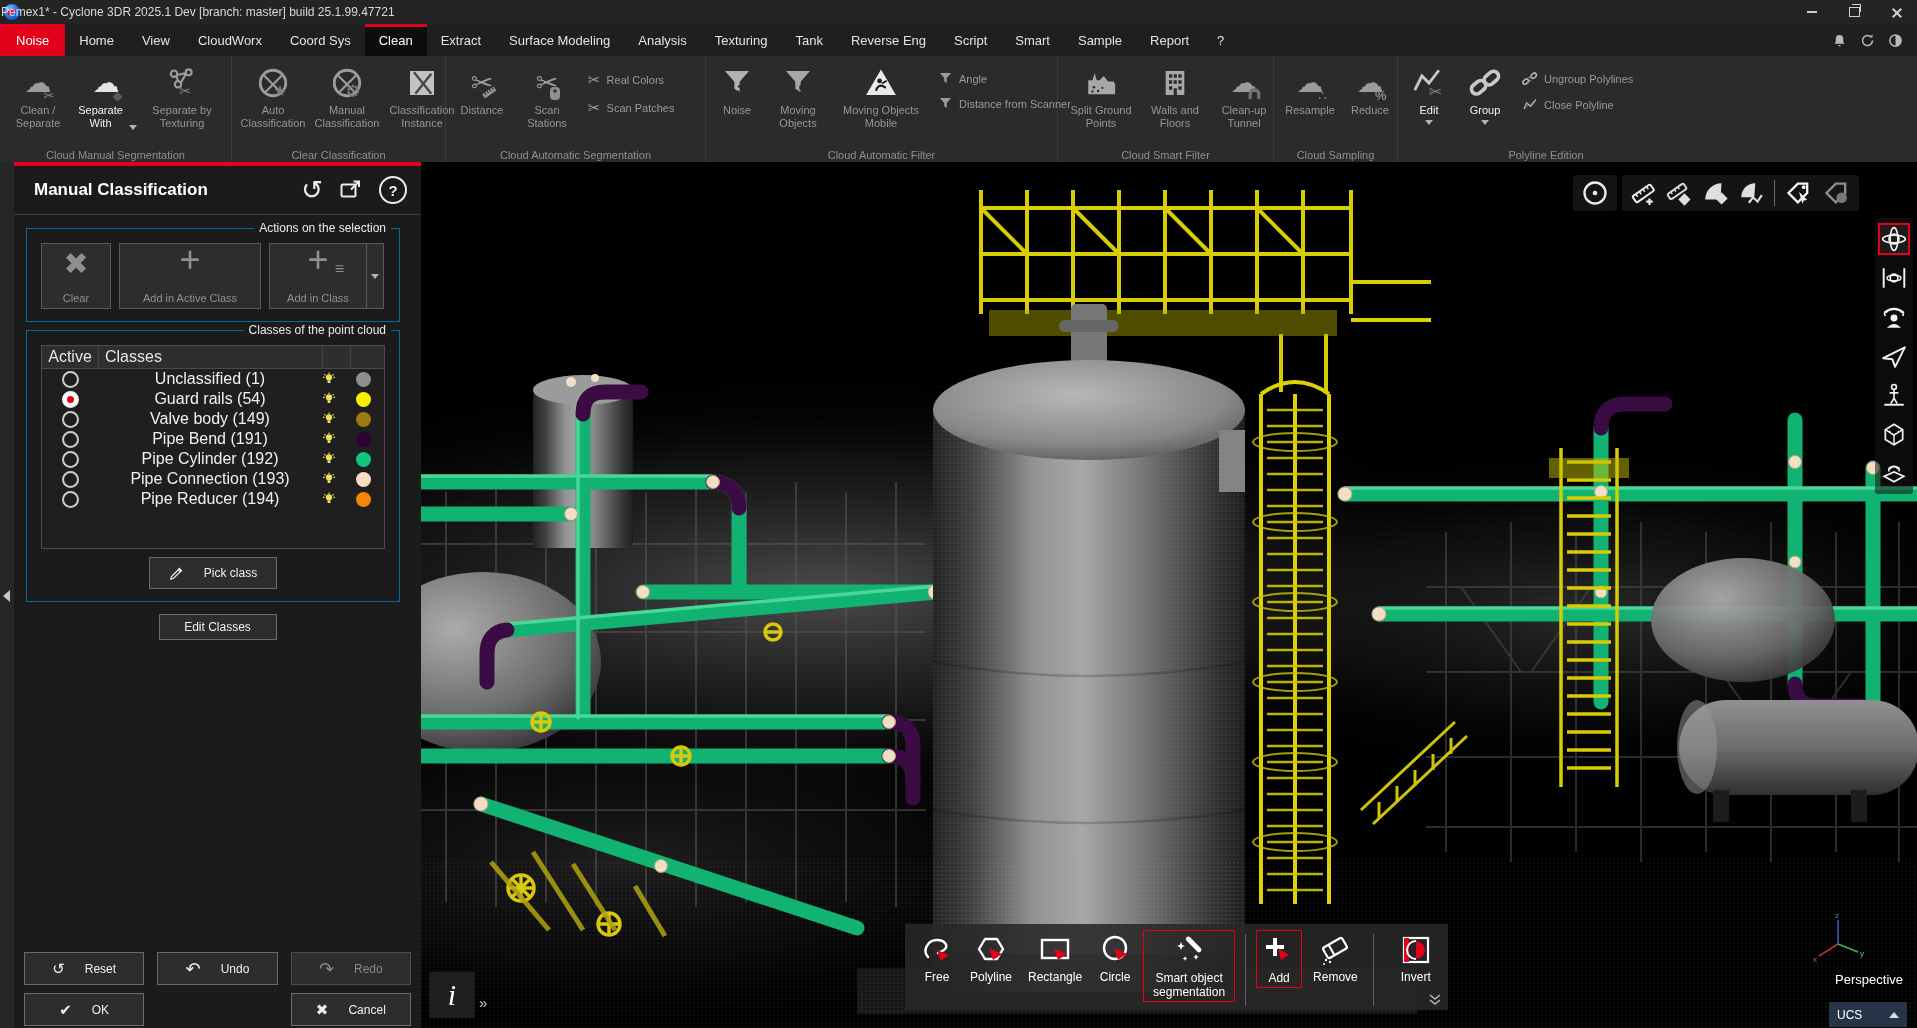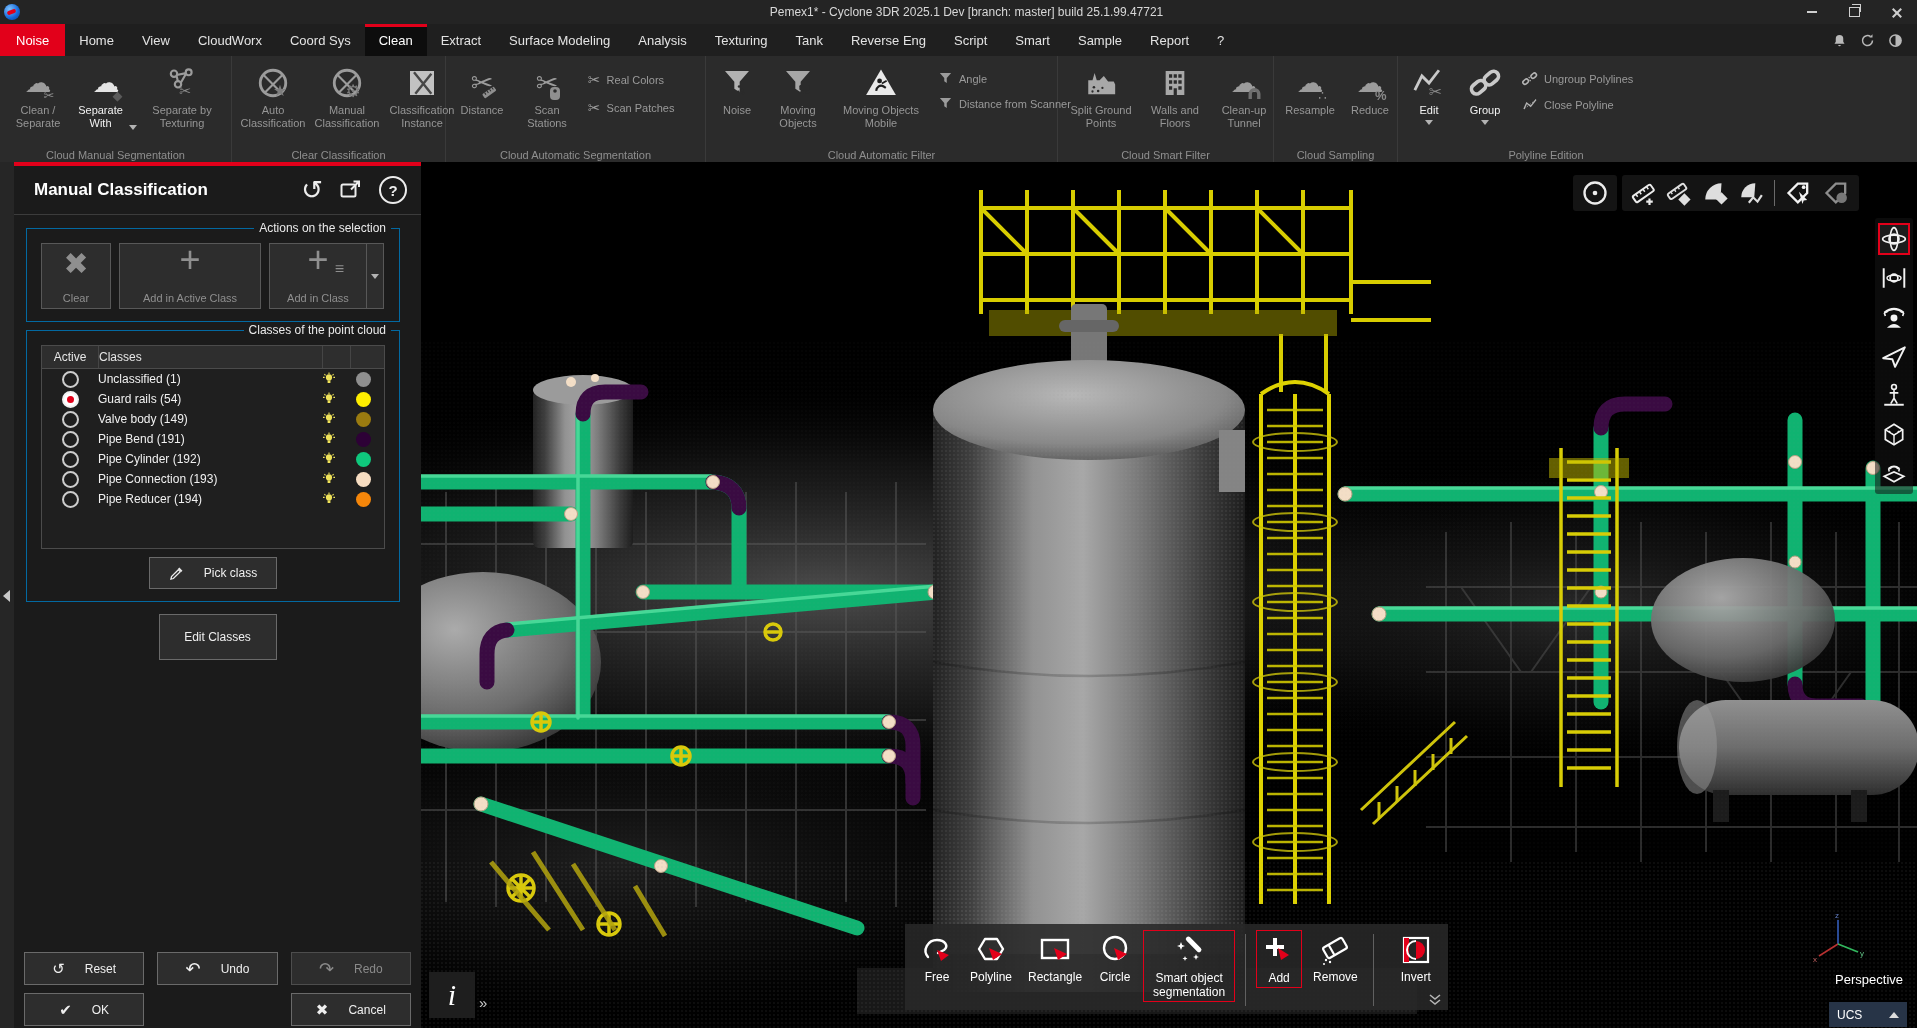--- a/index.html
+++ b/index.html
@@ -7,21 +7,21 @@
        font-family:"Liberation Sans","DejaVu Sans",sans-serif;color:#e8e8e8;
        -webkit-font-smoothing:antialiased;}
   .abs{position:absolute;}
   
   .titlebar{position:absolute;top:0;left:0;right:0;height:24px;background:#242424;
             display:flex;align-items:center;font-size:12px;color:#d8d8d8;}
   .appicon{width:16px;height:16px;margin-left:4px;border-radius:50%;
            background:radial-gradient(circle at 34% 32%,#7ec2ff,#1266d8 60%,#0a3f96);position:relative;}
   .appicon::after{content:"";position:absolute;left:3px;top:6px;width:9px;height:4px;border-radius:4px;
            background:#e2001a;transform:rotate(-20deg);}
-  .tb-title{position:absolute;left:16px;right:0;text-align:center;pointer-events:none;}
+  .tb-title{position:absolute;left:1px;right:0;text-align:left;pointer-events:none;}
   .winbtns{margin-left:auto;display:flex;height:100%;}
   .winbtn{width:42px;display:flex;align-items:center;justify-content:center;}
   .wmin{width:10px;height:0;border-bottom:2px solid #cfcfcf;}
   .wmax{width:9px;height:8px;border:1.4px solid #cfcfcf;position:relative;}
   .wmax::before{content:"";position:absolute;left:2px;top:-4px;width:8px;height:7px;border:1.4px solid #cfcfcf;border-bottom:none;border-left:none;}
   .wclose{position:relative;width:11px;height:11px;}
   .wclose::before,.wclose::after{content:"";position:absolute;left:5px;top:0;width:1.8px;height:12px;background:#cfcfcf;}
   .wclose::before{transform:rotate(45deg);} .wclose::after{transform:rotate(-45deg);}
   
   .menubar{position:absolute;top:24px;left:0;right:0;height:32px;background:#1f1f1f;
@@ -62,23 +62,23 @@
             align-items:center;justify-content:center;font-size:15px;font-weight:bold;color:#ececec;}
   .gbox{position:absolute;border:1px solid #0369a1;}
   .gboxlabel{position:absolute;top:-8px;right:8px;background:#1b1b1b;padding:0 5px;font-size:12px;color:#eaeaea;}
   .abtn{position:absolute;top:14px;height:66px;background:#2d2d2d;border:1px solid #585858;
         display:flex;flex-direction:column;align-items:center;justify-content:flex-end;
         font-size:11px;color:#8f8f8f;box-sizing:border-box;padding-bottom:4px;}
   .abtn .big{position:absolute;top:2px;left:0;right:0;text-align:center;font-size:30px;color:#8f8f8f;line-height:36px;}
   .acaret{position:absolute;top:14px;height:66px;width:17px;border:1px solid #585858;border-left:none;
         background:#2d2d2d;display:flex;align-items:center;justify-content:center;box-sizing:border-box;}
   .ctable{position:absolute;background:#1f1f1f;border:1px solid #4b4b4b;}
-  .crow,.chead{display:grid;grid-template-columns:56px 1fr 28px 34px;align-items:center;height:20px;font-size:12px;}
+  .crow,.chead{display:grid;grid-template-columns:56px 1fr 28px 34px;align-items:center;height:20px;font-size:16px;text-align:center;}
   .chead{height:22px;background:#2e2e2e;color:#e6e6e6;border-bottom:1px solid #4b4b4b;}
-  .chead>div{border-left:1px solid #454545;height:100%;display:flex;align-items:center;box-sizing:border-box;}
+  .chead>div{padding-left:6px;border-left:1px solid #454545;height:100%;display:flex;align-items:center;box-sizing:border-box;}
   .chead>div:first-child{border-left:none;justify-content:center;padding-left:0;}
   .crow{color:#f0f0f0;}
   .radio{width:13px;height:13px;border:2px solid #cdcdcd;border-radius:50%;margin:0 auto;position:relative;background:transparent;}
   .radio.on{background:#fff;border-color:#f2f2f2;}
   .radio.on::after{content:"";position:absolute;left:3px;top:3px;width:7px;height:7px;border-radius:50%;background:#e2001a;}
   .swatch{width:15px;height:15px;border-radius:50%;margin-left:6px;}
   .pbtn{background:#2d2d2d;border:1px solid #6a6a6a;color:#efefef;font-size:12px;
         display:flex;align-items:center;justify-content:center;gap:20px;box-sizing:border-box;}
   .pbtn.dis{color:#8a8a8a;border-color:#4d4d4d;}
   .bico{font-size:15px;line-height:1;}
@@ -592,21 +592,21 @@
       <span>
           <svg width="15" height="15" viewBox="0 0 24 24">
             <path d="M3 21l1-4L15 6l3 3L7 20z" fill="none" stroke="#ececec" stroke-width="2"></path>
             <path d="M14.5 4.5l2-2 5 5-2 2z" fill="#ececec"></path>
           </svg>
         </span>
       <span>Pick class</span>
     </div>
   </div>
 
-  <div class="pbtn" style="position:absolute;left:50%;transform:translateX(-50%);top:448px;width:118px;height:46px">
+  <div class="pbtn" style="position:absolute;left:50%;transform:translateX(-50%);top:448px;width:118px;height:26px">
     <span>Edit Classes</span>
   </div>
 
   <div class="pfoot">
     <div class="pbtn">
       <span class="bico">↺</span>
       <span>Reset</span>
     </div>
     <div class="pbtn">
       <span class="bico" style="font-size:18px">↶</span>

